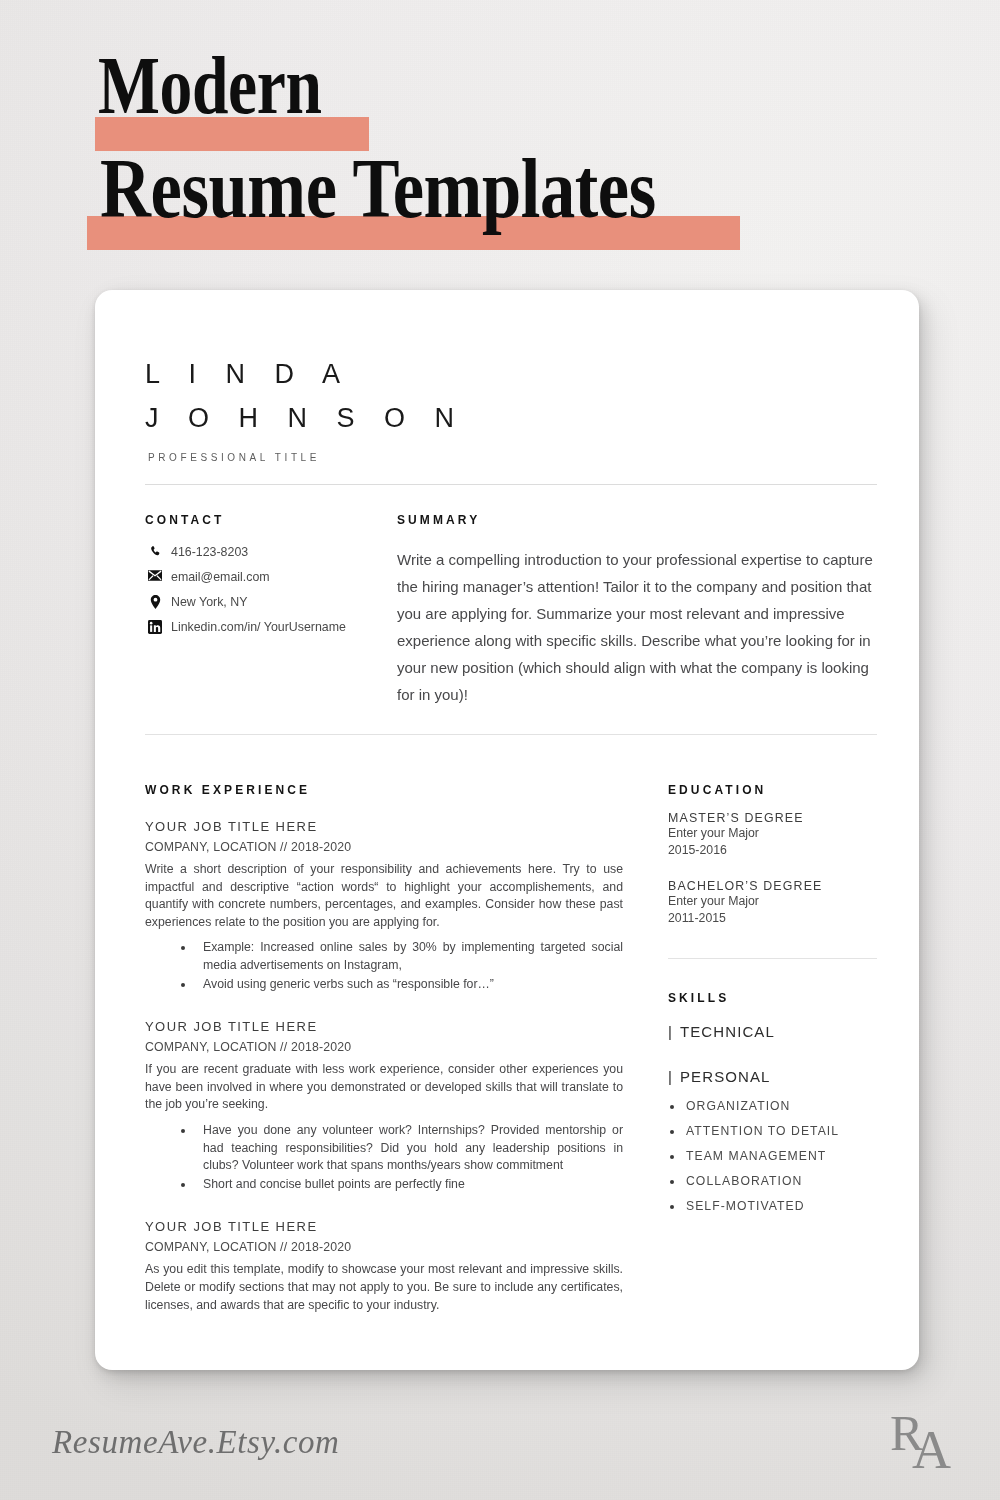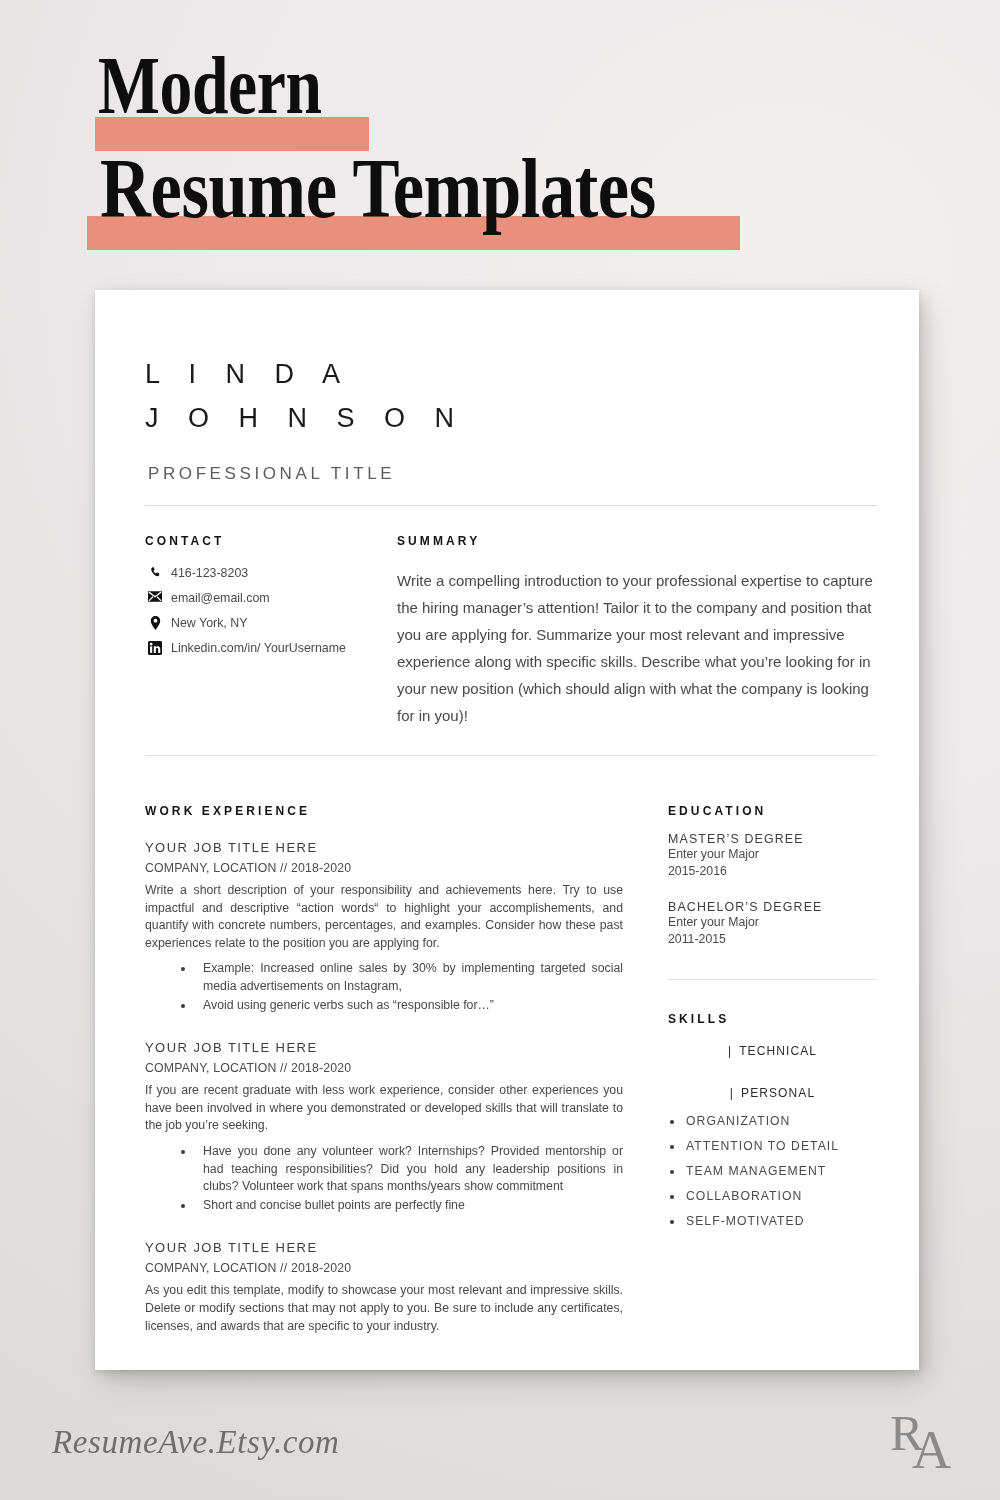--- a/index.html
+++ b/index.html
@@ -51,40 +51,41 @@
   
   .page {
     position: absolute;
     left: 95px; top: 290px;
     width: 824px; height: 1080px;
     background: #ffffff;
     box-shadow:
       0 2px 5px rgba(0,0,0,.10),
       4px 6px 16px rgba(0,0,0,.13),
       10px 14px 34px rgba(0,0,0,.10);
+    border-radius: 17px;
   }
 
   .page-inner {
     position: absolute;
     left: 50px; right: 42px; top: 0; bottom: 0;
   }
 
   
   .name-block { padding-top: 62px; }
   .name-line {
     font-size: 27px;
     letter-spacing: 11px;
     color: #1a1a1a;
     font-weight: 300;
     line-height: 44px;
   }
   .prof-title {
-    margin-top: 24px;
+    margin-top: 12px;
     margin-left: 3px;
-    font-size: 17px;
+    font-size: 10px;
     letter-spacing: 3.6px;
     color: #5d5d5d;
     font-weight: 400;
   }
 
   .rule {
     height: 1px;
     background: #dcdcdc;
     margin-top: 21px;
   }
@@ -199,25 +200,24 @@
   .right-rule {
     height: 1px;
     background: #e3e3e3;
     margin-top: 31px;
   }
 
   .skills-head { margin-top: 32px; }
 
   .skill-group { margin-top: 18px; }
   .skill-group-title {
-    font-size: 12px;
+    font-size: 15px;
     letter-spacing: 1.1px;
     color: #2c2c2c;
     font-weight: 400;
-    text-align: center;
   }
   .skill-group-title .pipe { margin-right: 7px; color: #2c2c2c; }
 
   .skill-list { list-style: none; margin-top: 9px; padding-left: 18px; }
   .skill-list li {
     position: relative;
     font-size: 12.2px;
     letter-spacing: 1.05px;
     color: #4a4a4a;
     line-height: 25px;

